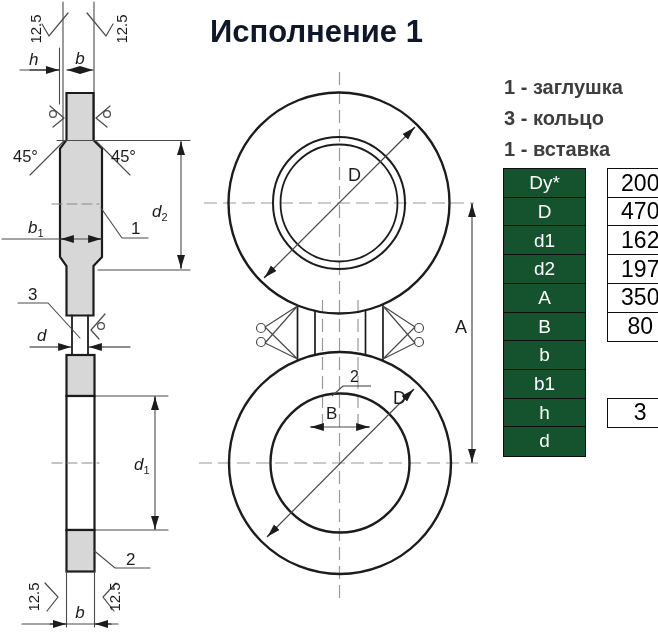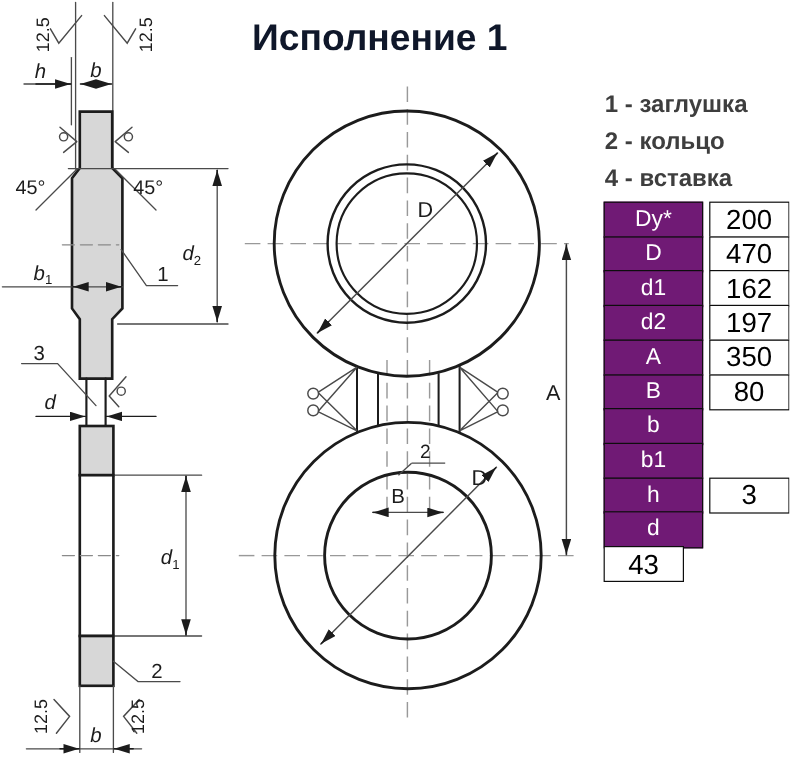--- a/index.html
+++ b/index.html
@@ -6,39 +6,39 @@
   .stage{position:relative;width:658px;height:639px;background:#fff;overflow:hidden;
          font-family:"Liberation Sans",sans-serif;}
   .title{position:absolute;left:210px;top:14px;width:260px;text-align:left;
          font-size:31px;font-weight:700;color:#0f172a;}
   .legend{position:absolute;left:504px;top:52px;margin-top:20px;}
   .legend-item{font-size:20px;font-weight:700;color:#3e3e3e;line-height:31px;white-space:nowrap;}
   .dim-table{position:absolute;left:503px;top:168px;}
   .t-row{display:flex;}
   .t-row + .t-row{margin-top:-1.6px;}
   .t-param{width:83px;height:30.3px;box-sizing:border-box;border:1.6px solid #0d0d0d;
-           background:#701a75;color:#fff;display:flex;align-items:center;justify-content:center;
-           font-size:19px;margin-right:5px;}
+           background:#14532d;color:#fff;display:flex;align-items:center;justify-content:center;
+           font-size:19px;margin-right:21px;}
   .t-val{width:66.5px;height:30.3px;box-sizing:border-box;border:1.6px solid #0d0d0d;
          background:#fff;color:#000;display:flex;align-items:center;justify-content:center;
          font-size:23px;}
   svg text{font-family:"Liberation Sans",sans-serif;fill:#1c1c1c;}
   .dim-it{font-style:italic;}
 </style>
 </head>
 <body>
 
 <div class="stage">
 
   <div class="title">Исполнение 1</div>
 
   <div class="legend">
     <div class="legend-item">1 - заглушка</div>
-    <div class="legend-item">2 - кольцо</div>
-    <div class="legend-item">4 - вставка</div>
+    <div class="legend-item">3 - кольцо</div>
+    <div class="legend-item">1 - вставка</div>
   </div>
 
   <div class="dim-table">
     <div class="t-row">
         <div class="t-param">Dy*</div>
         <div class="t-val">200</div>
       </div>
     <div class="t-row">
         <div class="t-param">D</div>
         <div class="t-val">470</div>
@@ -66,21 +66,20 @@
         <div class="t-param">b1</div>
       </div>
     <div class="t-row">
         <div class="t-param">h</div>
         <div class="t-val">3</div>
       </div>
     <div class="t-row">
         <div class="t-param">d</div>
       </div>
     <div class="t-row">
-        <div class="t-val">43</div>
       </div>
   </div>
 
   <svg width="495" height="639" viewBox="0 0 495 639" style="position:absolute;left:0;top:0;">
     <defs>
       <marker id="arr" markerWidth="14" markerHeight="9" refX="13" refY="4" orient="auto" markerUnits="userSpaceOnUse">
         <path d="M0,0 L13,4 L0,8 Z" fill="#1c1c1c"></path>
       </marker>
     </defs>
 

